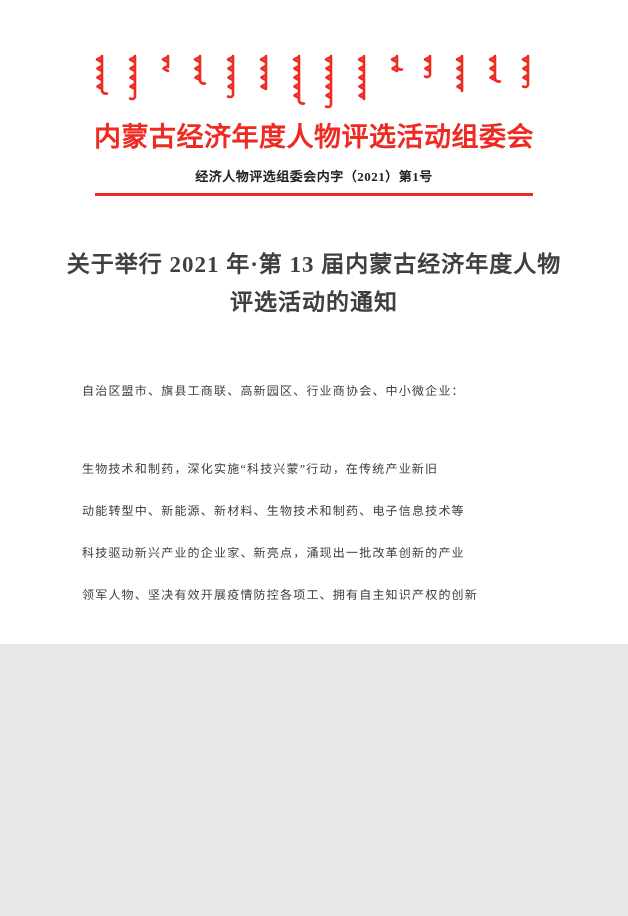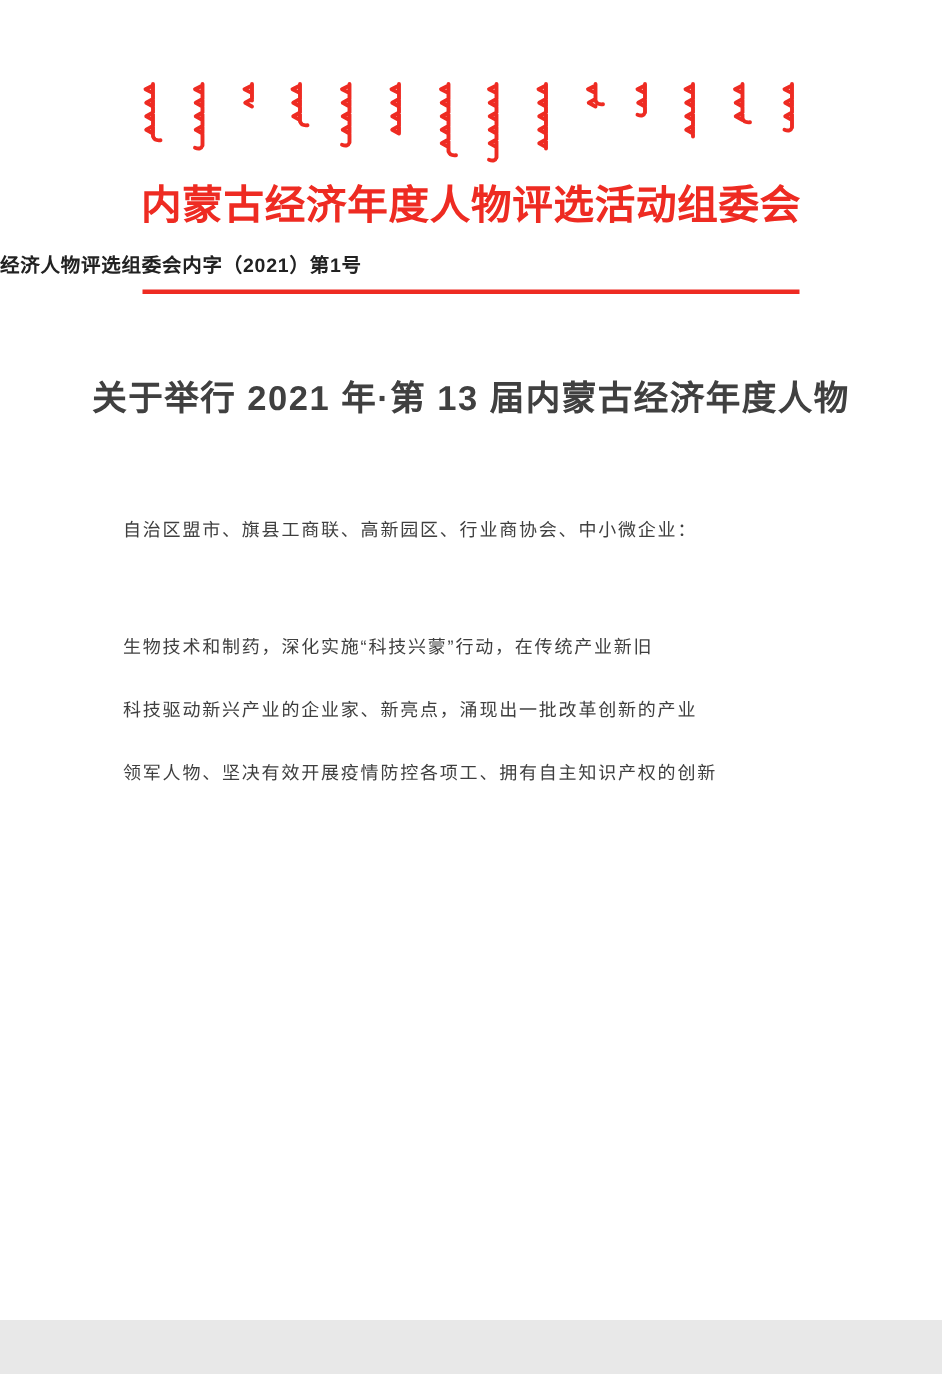--- a/index.html
+++ b/index.html
@@ -1,22 +1,22 @@
 <!DOCTYPE html>
 <html lang="zh-CN" style="--accent: #ee2b22;"><head>
 <meta charset="utf-8">
 <style>
   html,body{margin:0;padding:0;background:#e8e8e8;}
   .page{
     position:relative;
-    width:628px;height:880px;
+    width:628px;height:644px;
     margin:0 auto;
     background:#ffffff;
     overflow:hidden;
-    font-family:Liberation Sans, sans-serif;
+    font-family:Liberation Serif, serif;
   }
   
   .mongolian-row{
     margin:54px auto 0 auto;
     width:442px;height:58px;
     display:flex;
     justify-content:space-between;
     align-items:flex-start;
   }
   .mongolian-row svg{display:block;}
@@ -27,21 +27,21 @@
     font-size:27px;
     line-height:38px;
     font-weight:bold;
     color:var(--accent,#ee2b22);
     letter-spacing:0.5px;
     white-space:nowrap;
   }
   
   .doc-number{
     margin-top:12px;
-    text-align:left;
+    text-align:center;
     font-size:13px;
     line-height:18px;
     font-weight:bold;
     color:#222;
     letter-spacing:0.5px;
   }
   
   .red-line{
     margin:7px auto 0 auto;
     width:438px;height:3px;
@@ -125,26 +125,28 @@
     </div>
 
   <div class="org-title">内蒙古经济年度人物评选活动组委会</div>
 
   <div class="doc-number">经济人物评选组委会内字（2021）第1号</div>
 
   <div class="red-line"></div>
 
   <div class="doc-title">
     <div>关于举行 2021 年·第 13 届内蒙古经济年度人物</div>
+    <div>评选活动的通知</div>
   </div>
 
   <div class="body">
     <div class="addressee">自治区盟市、旗县工商联、高新园区、行业商协会、中小微企业：</div>
     <div id="paragraphs">
         <div class="para">
           <div class="line">生物技术和制药，深化实施“科技兴蒙”行动，在传统产业新旧</div>
+          <div class="line">动能转型中、新能源、新材料、生物技术和制药、电子信息技术等</div>
           <div class="line">科技驱动新兴产业的企业家、新亮点，涌现出一批改革创新的产业</div>
           <div class="line">领军人物、坚决有效开展疫情防控各项工、拥有自主知识产权的创新</div>
         </div>
       </div>
   </div>
 
 </div>
 
 </body></html>

